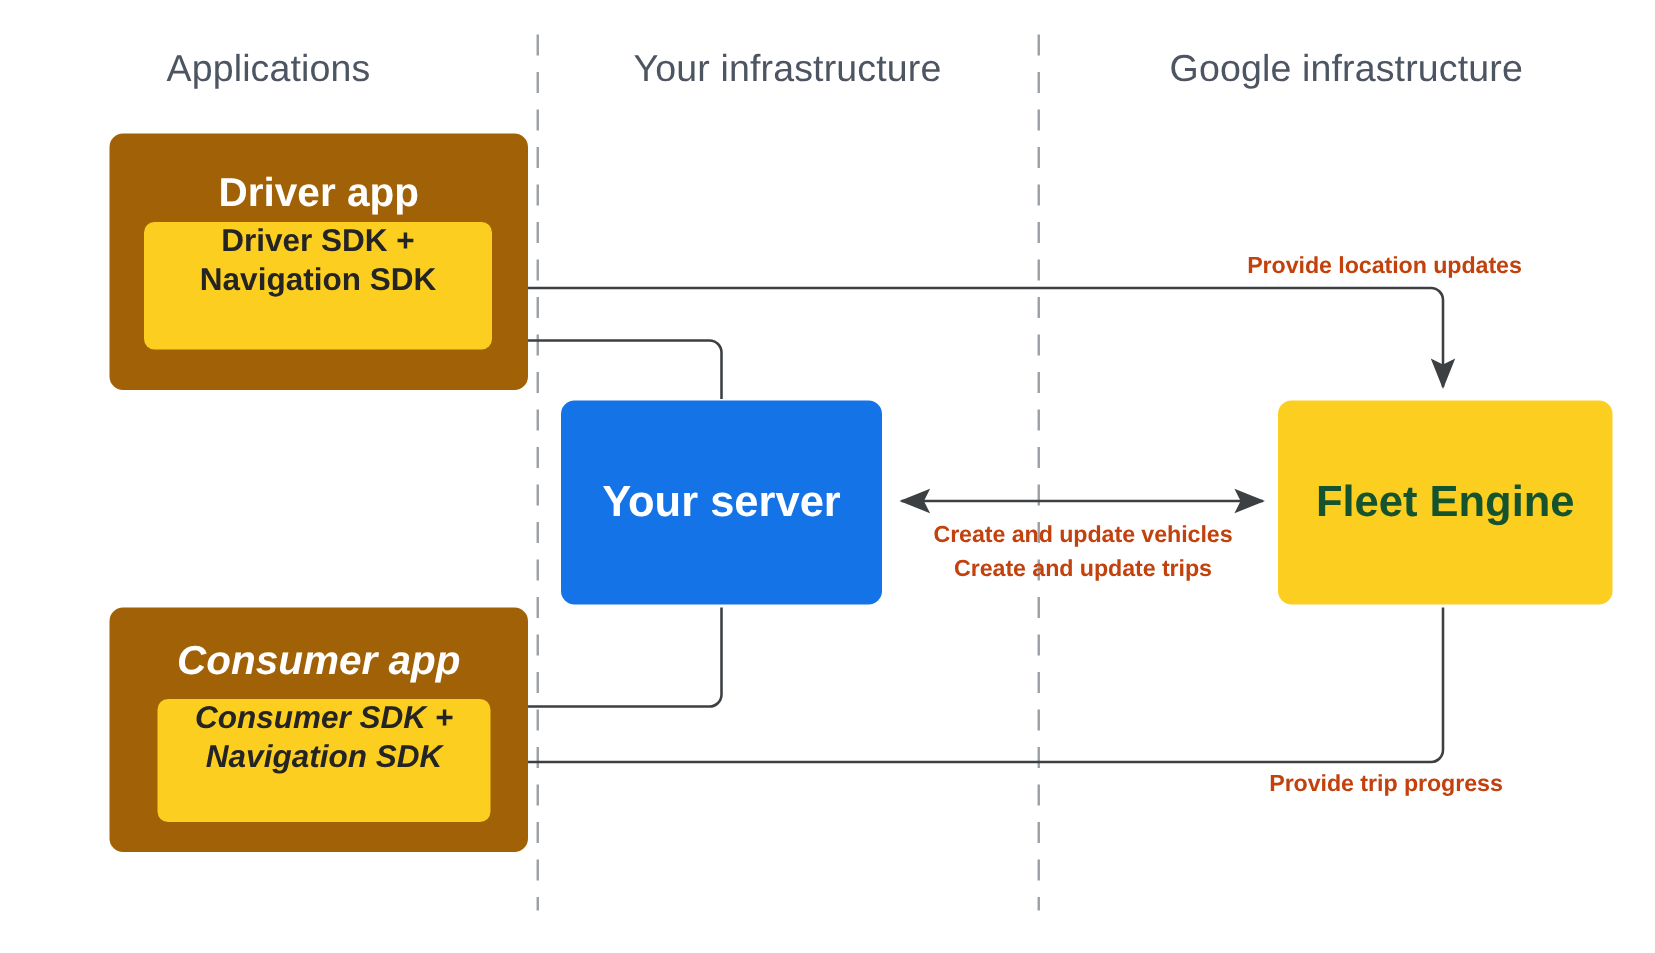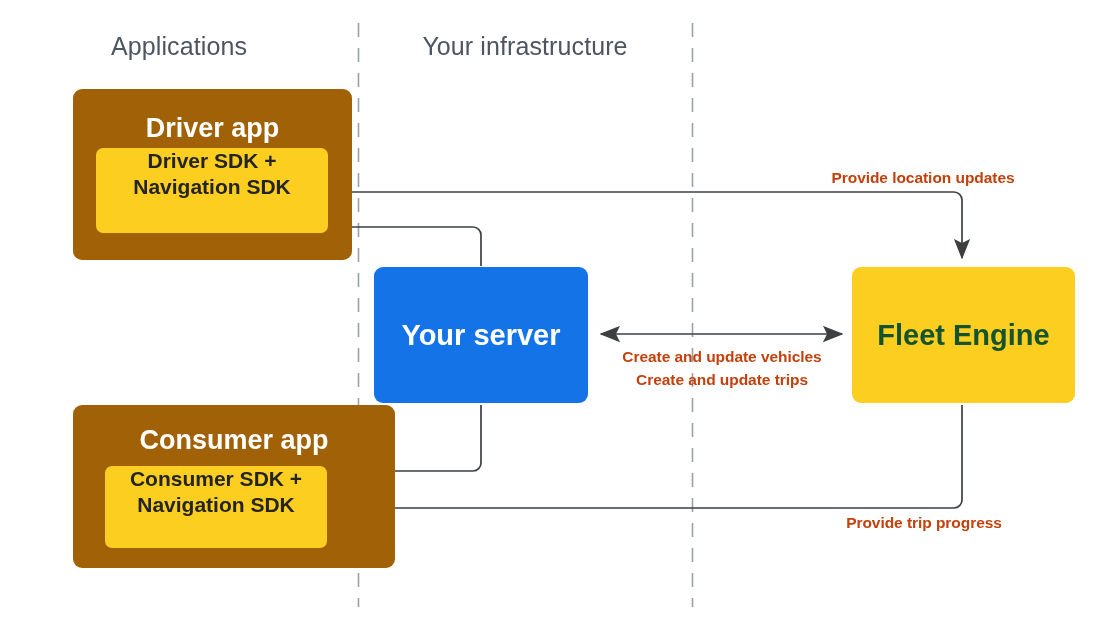--- a/index.html
+++ b/index.html
@@ -139,30 +139,31 @@
 
     <path d="M481,405 V463 A8,8 0 0 1 473,471 H326" fill="none" stroke="#3c4043" stroke-width="1.7" marker-end="url(#arrowEnd)"></path>
 
     <path d="M962,405 V500 A8,8 0 0 1 954,508 H302" fill="none" stroke="#3c4043" stroke-width="1.7" marker-end="url(#arrowEnd)"></path>
   </svg>
 
   <div class="zone-header" style="left:358px; top:34px; width:334px;">Your infrastructure</div>
 
   <div class="zone-header" style="left:0px; top:34px; width:358px;">Applications</div>
 
+  <div class="zone-header" style="left:692px; top:34px; width:411px;">Google infrastructure</div>
 
   <div class="app-box" style="left:37px; top:89px; width:279px; height:171px;">
     <div class="app-title" style="top:26px;">Driver app</div>
     <div class="sdk-box" style="left:23px; top:59px; width:232px; height:85px;">
       <div class="sdk-label">Driver SDK +
 Navigation SDK</div>
     </div>
   </div>
 
-  <div class="app-box" style="left:37px; top:405px; width:322px; height:163px;">
+  <div class="app-box" style="left:37px; top:405px; width:279px; height:163px;font-style:italic;">
     <div class="app-title" style="top:22px;">Consumer app</div>
     <div class="sdk-box" style="left:32px; top:61px; width:222px; height:82px;">
       <div class="sdk-label">Consumer SDK +
 Navigation SDK</div>
     </div>
   </div>
 
   <div class="server-box" style="left:374px; top:267px; width:214px; height:136px;">
     <div class="server-label">Your server</div>
   </div>

